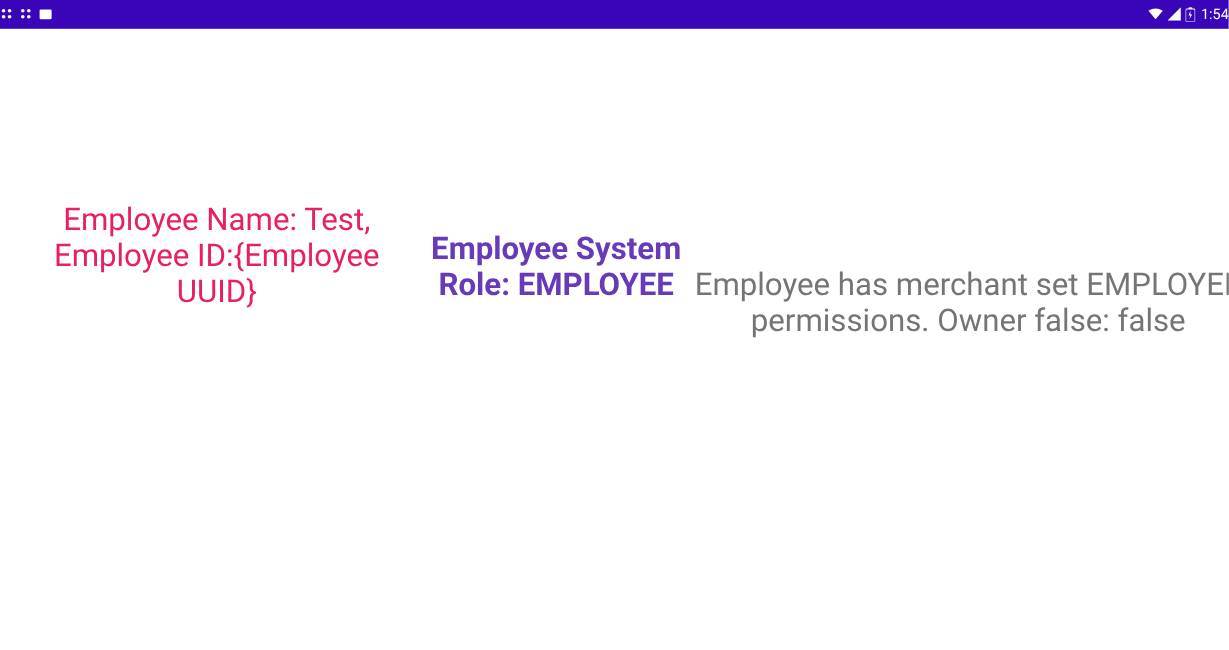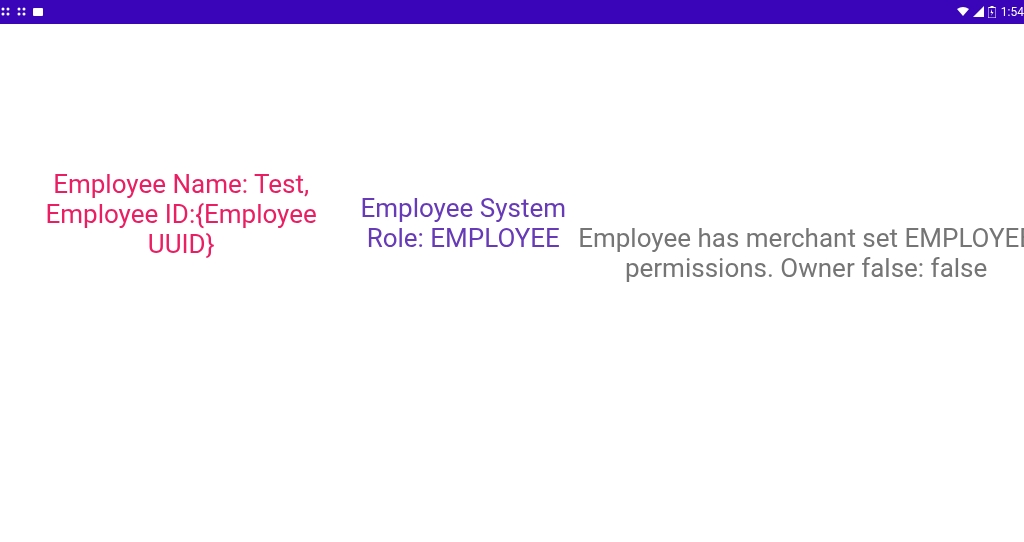--- a/index.html
+++ b/index.html
@@ -56,21 +56,21 @@
     .line1 {
       color: #e91e63;
       font-size: 26px;
       font-weight: 400;
       text-align: center;
       margin-bottom: 78px;
     }
     .line2 {
       color: #673ab7;
       font-size: 26px;
-      font-weight: 400;
+      font-weight: 700;
       text-align: center;
       margin-bottom: 60px;
     }
     .line3 {
       color: #757575;
       font-size: 26px;
       font-weight: 400;
       text-align: center;
     }
   </style>

